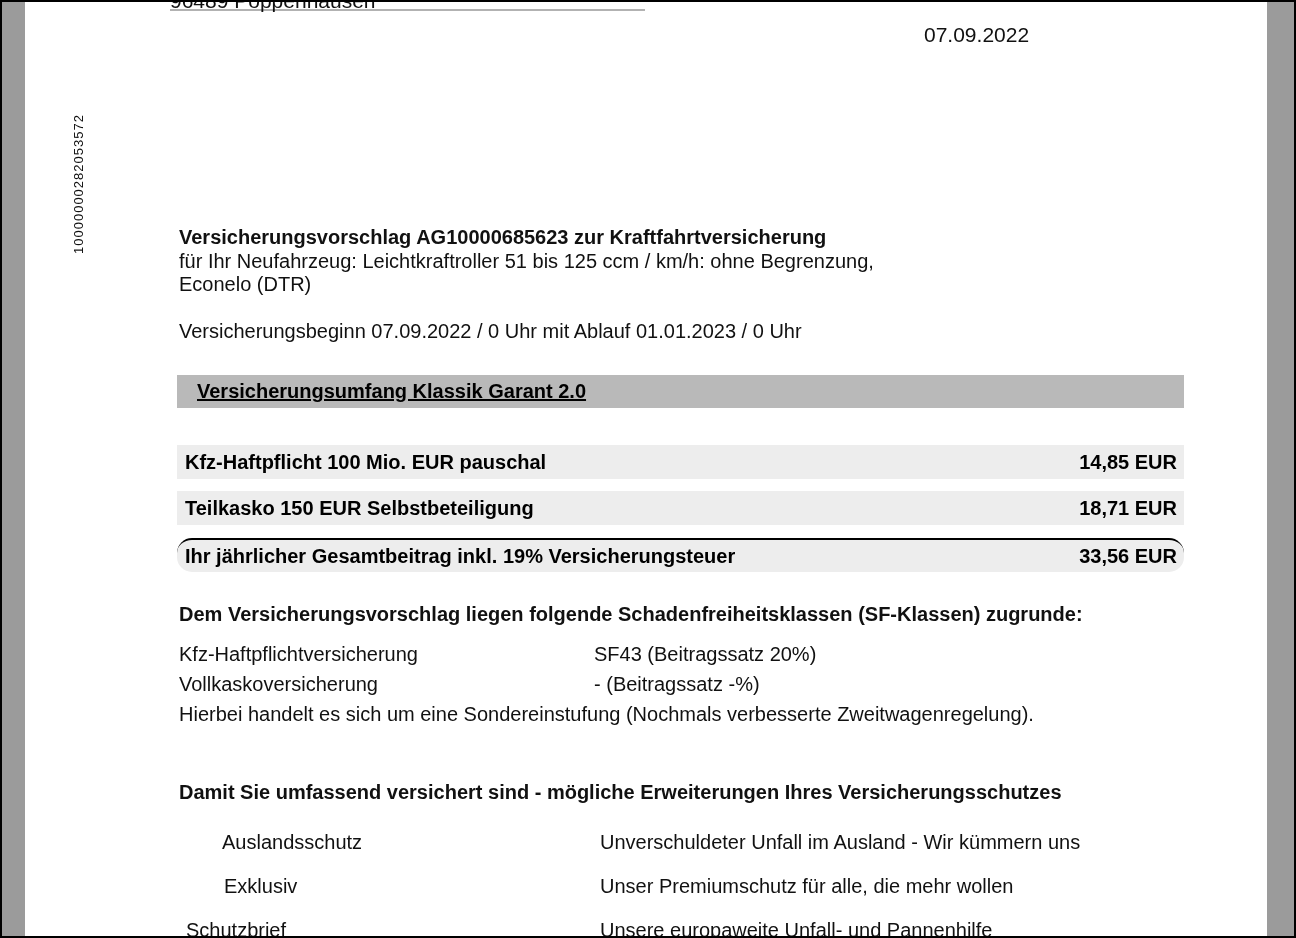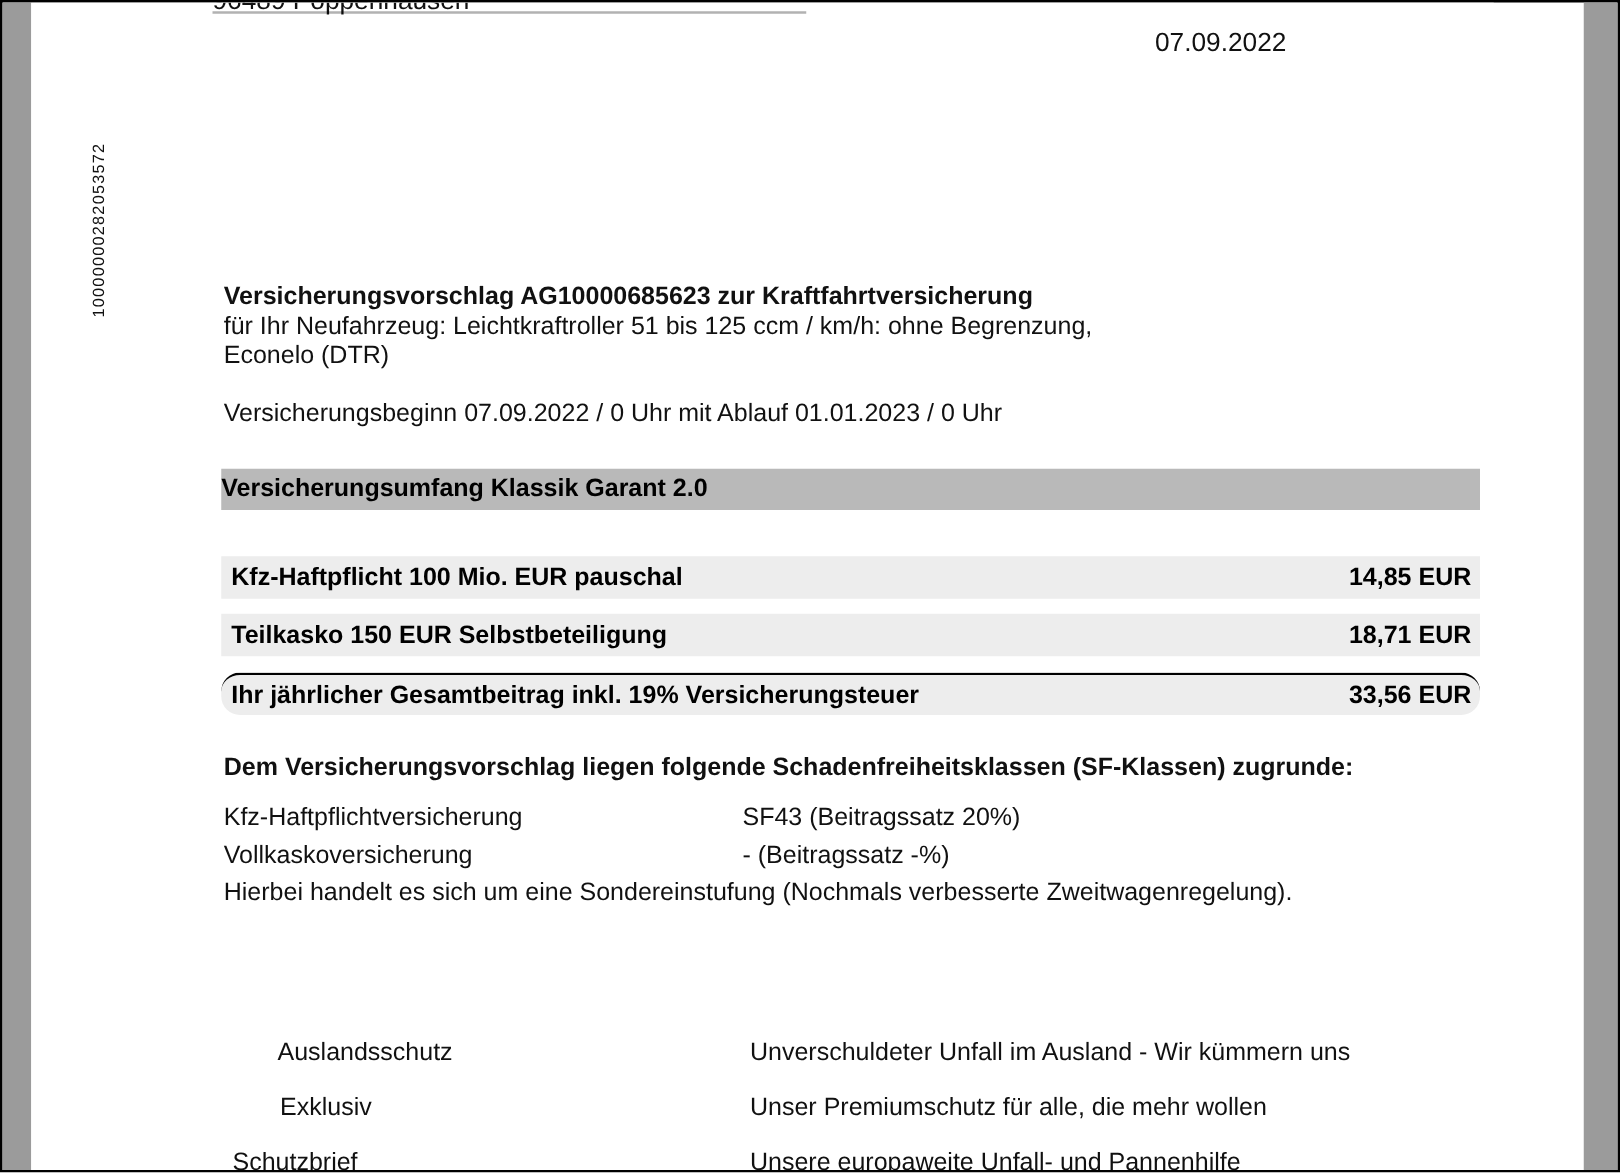--- a/index.html
+++ b/index.html
@@ -64,21 +64,22 @@
   .vehicle-line2  { left: 154px; top: 271px; }
   .period-line    { left: 154px; top: 318px; }
 
   .section-bar {
     position: absolute;
     left: 152px; top: 373px;
     width: 1007px; height: 33px;
     background: #b9b9b9;
     display: flex;
     align-items: center;
-    padding-left: 0;
+    padding-left: 20px;
+    text-decoration: underline;
   }
   .section-bar .txt { position: static; }
 
   .premium-row {
     position: absolute;
     left: 152px;
     width: 1007px; height: 34px;
     background: #ededed;
     display: flex;
     align-items: center;
@@ -145,20 +146,21 @@
       <span class="txt bold">33,56 EUR</span>
     </div>
 
     <div class="abs txt bold sf-heading">Dem Versicherungsvorschlag liegen folgende Schadenfreiheitsklassen (SF-Klassen) zugrunde:</div>
     <div class="abs txt sf-row-0-l">Kfz-Haftpflichtversicherung</div>
     <div class="abs txt sf-row-0-v">SF43 (Beitragssatz 20%)</div>
     <div class="abs txt sf-row-1-l">Vollkaskoversicherung</div>
     <div class="abs txt sf-row-1-v">- (Beitragssatz -%)</div>
     <div class="abs txt sf-note1">Hierbei handelt es sich um eine Sondereinstufung (Nochmals verbesserte Zweitwagenregelung).</div>
 
+    <div class="abs txt bold ext-heading">Damit Sie umfassend versichert sind - mögliche Erweiterungen Ihres Versicherungsschutzes</div>
 
     <div class="abs txt ext-0-l">Auslandsschutz</div>
     <div class="abs txt ext-0-d">Unverschuldeter Unfall im Ausland - Wir kümmern uns</div>
 
     <div class="abs txt ext-1-l">Exklusiv</div>
     <div class="abs txt ext-1-d">Unser Premiumschutz für alle, die mehr wollen</div>
 
     <div class="abs txt ext-2-l">Schutzbrief</div>
     <div class="abs txt ext-2-d">Unsere europaweite Unfall- und Pannenhilfe</div>
 

